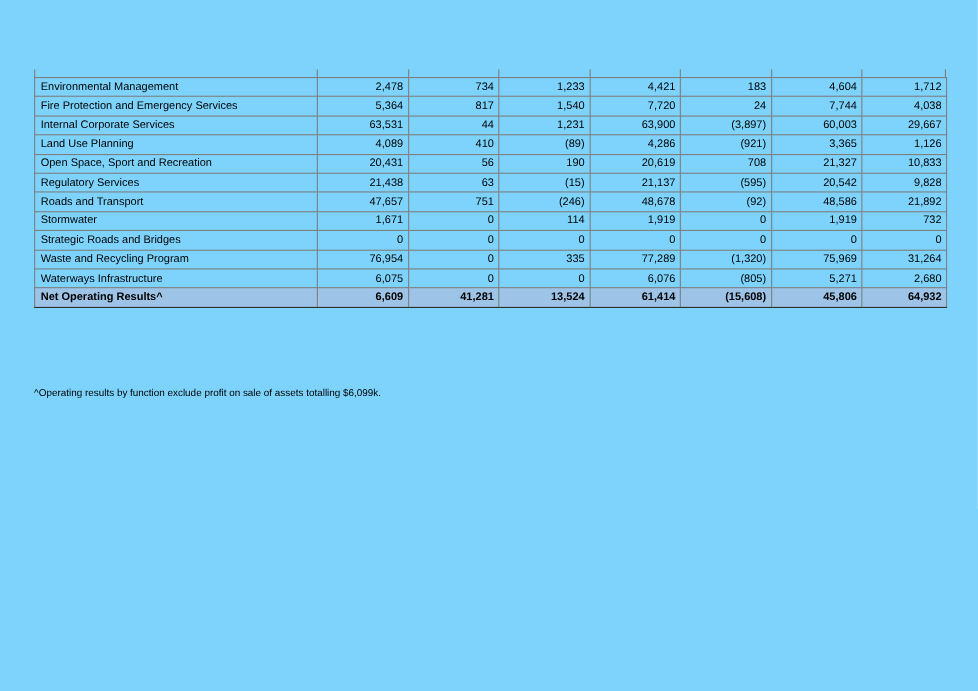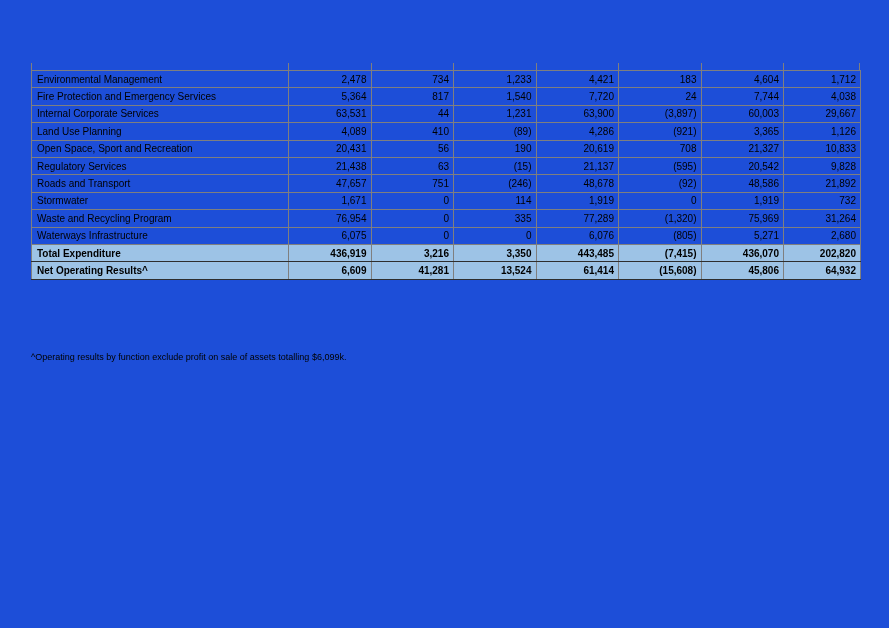--- a/index.html
+++ b/index.html
@@ -7,21 +7,21 @@
     --grid:#7f7f7f;
     --dark:#2e2e2e;
     --txt:#000000;
   }
   *{box-sizing:border-box;margin:0;padding:0;}
   html,body{background:#ffffff;}
   .page{
     position:relative;
     width:889px;
     height:628px;
-    background:#1d4ed8;
+    background:#7dd3fc;
     font-family:"Liberation Sans", sans-serif;
     color:var(--txt);
     overflow:hidden;
   }
   
   .stubs{
     position:absolute;
     left:31px;
     top:63px;
     width:829px;
@@ -184,48 +184,48 @@
             <td class="label">Stormwater</td>
             <td class="num">1,671</td>
             <td class="num">0</td>
             <td class="num">114</td>
             <td class="num">1,919</td>
             <td class="num">0</td>
             <td class="num">1,919</td>
             <td class="num">732</td>
           </tr>
           <tr>
+            <td class="label">Strategic Roads and Bridges</td>
+            <td class="num">0</td>
+            <td class="num">0</td>
+            <td class="num">0</td>
+            <td class="num">0</td>
+            <td class="num">0</td>
+            <td class="num">0</td>
+            <td class="num">0</td>
+          </tr>
+          <tr>
             <td class="label">Waste and Recycling Program</td>
             <td class="num">76,954</td>
             <td class="num">0</td>
             <td class="num">335</td>
             <td class="num">77,289</td>
             <td class="num">(1,320)</td>
             <td class="num">75,969</td>
             <td class="num">31,264</td>
           </tr>
           <tr>
             <td class="label">Waterways Infrastructure</td>
             <td class="num">6,075</td>
             <td class="num">0</td>
             <td class="num">0</td>
             <td class="num">6,076</td>
             <td class="num">(805)</td>
             <td class="num">5,271</td>
             <td class="num">2,680</td>
-          </tr>
-          <tr class="hl">
-            <td class="label">Total Expenditure</td>
-            <td class="num">436,919</td>
-            <td class="num">3,216</td>
-            <td class="num">3,350</td>
-            <td class="num">443,485</td>
-            <td class="num">(7,415)</td>
-            <td class="num">436,070</td>
-            <td class="num">202,820</td>
           </tr>
           <tr class="hl">
             <td class="label">Net Operating Results^</td>
             <td class="num">6,609</td>
             <td class="num">41,281</td>
             <td class="num">13,524</td>
             <td class="num">61,414</td>
             <td class="num">(15,608)</td>
             <td class="num">45,806</td>
             <td class="num">64,932</td>

